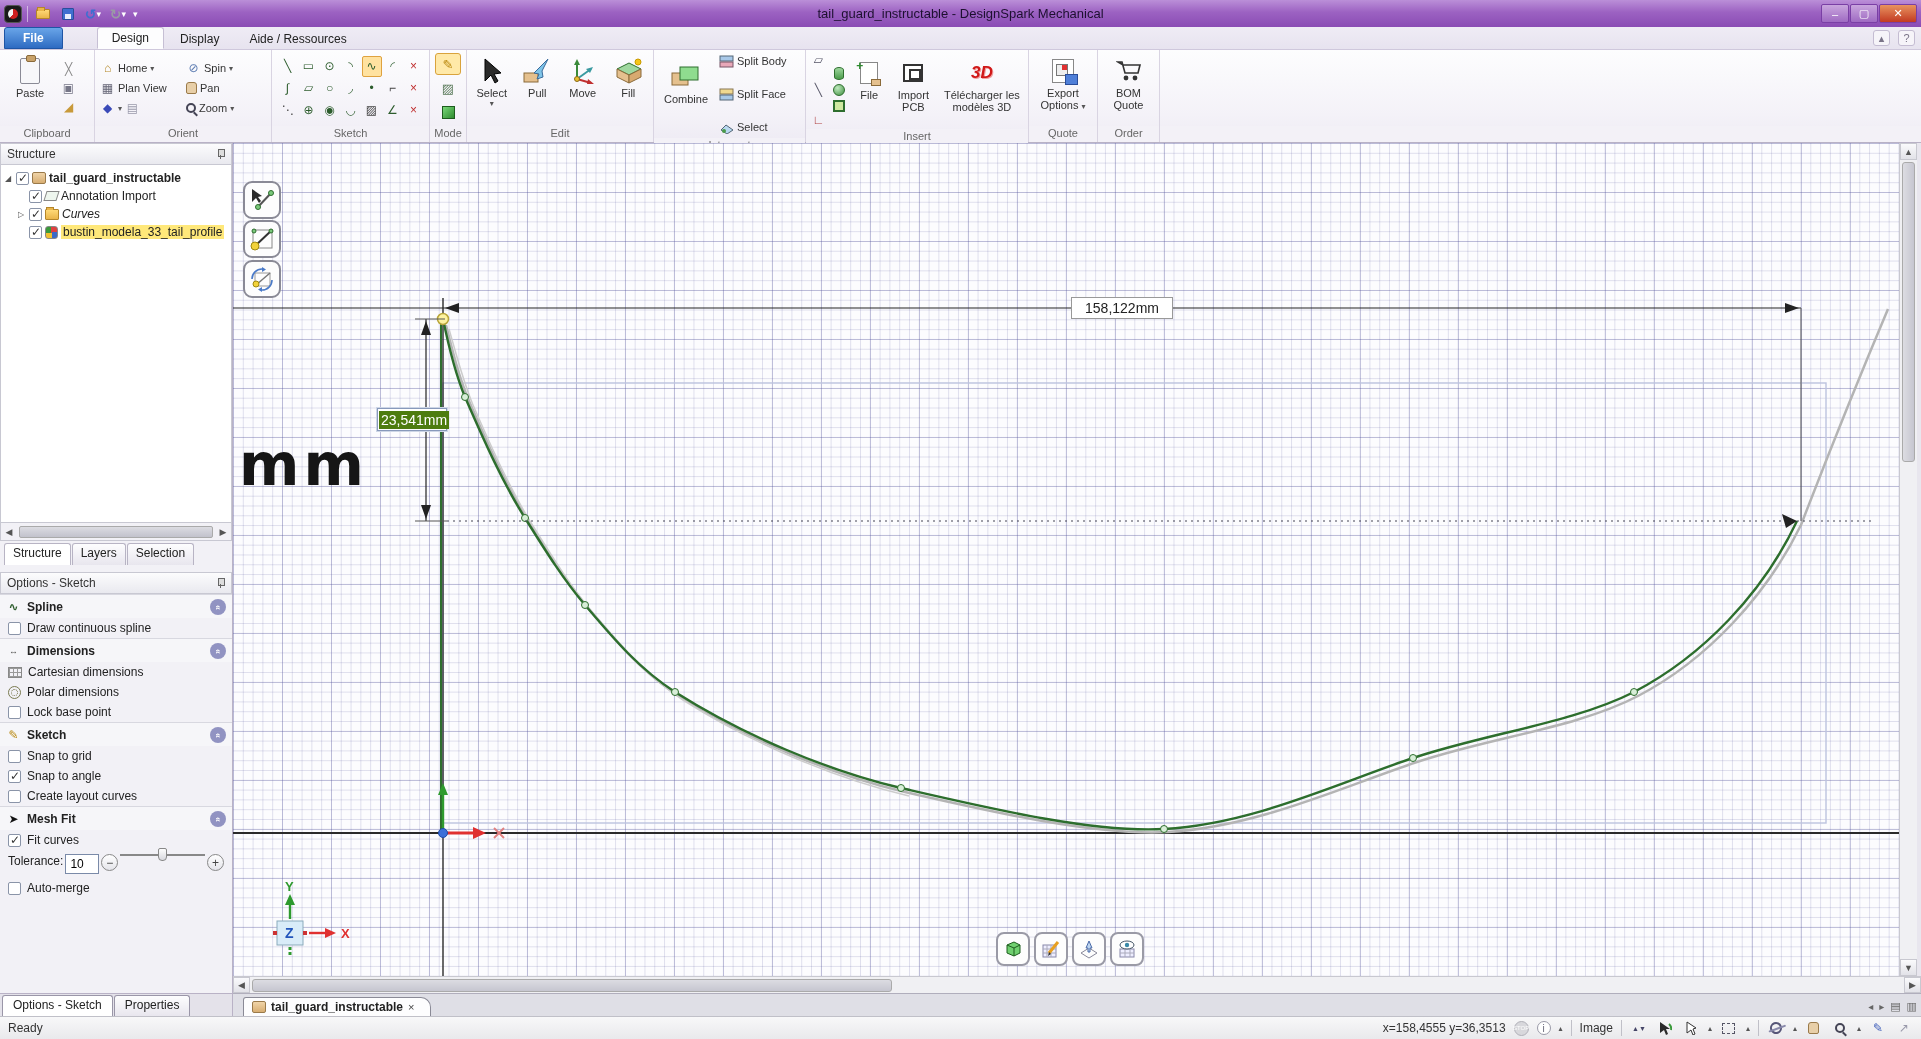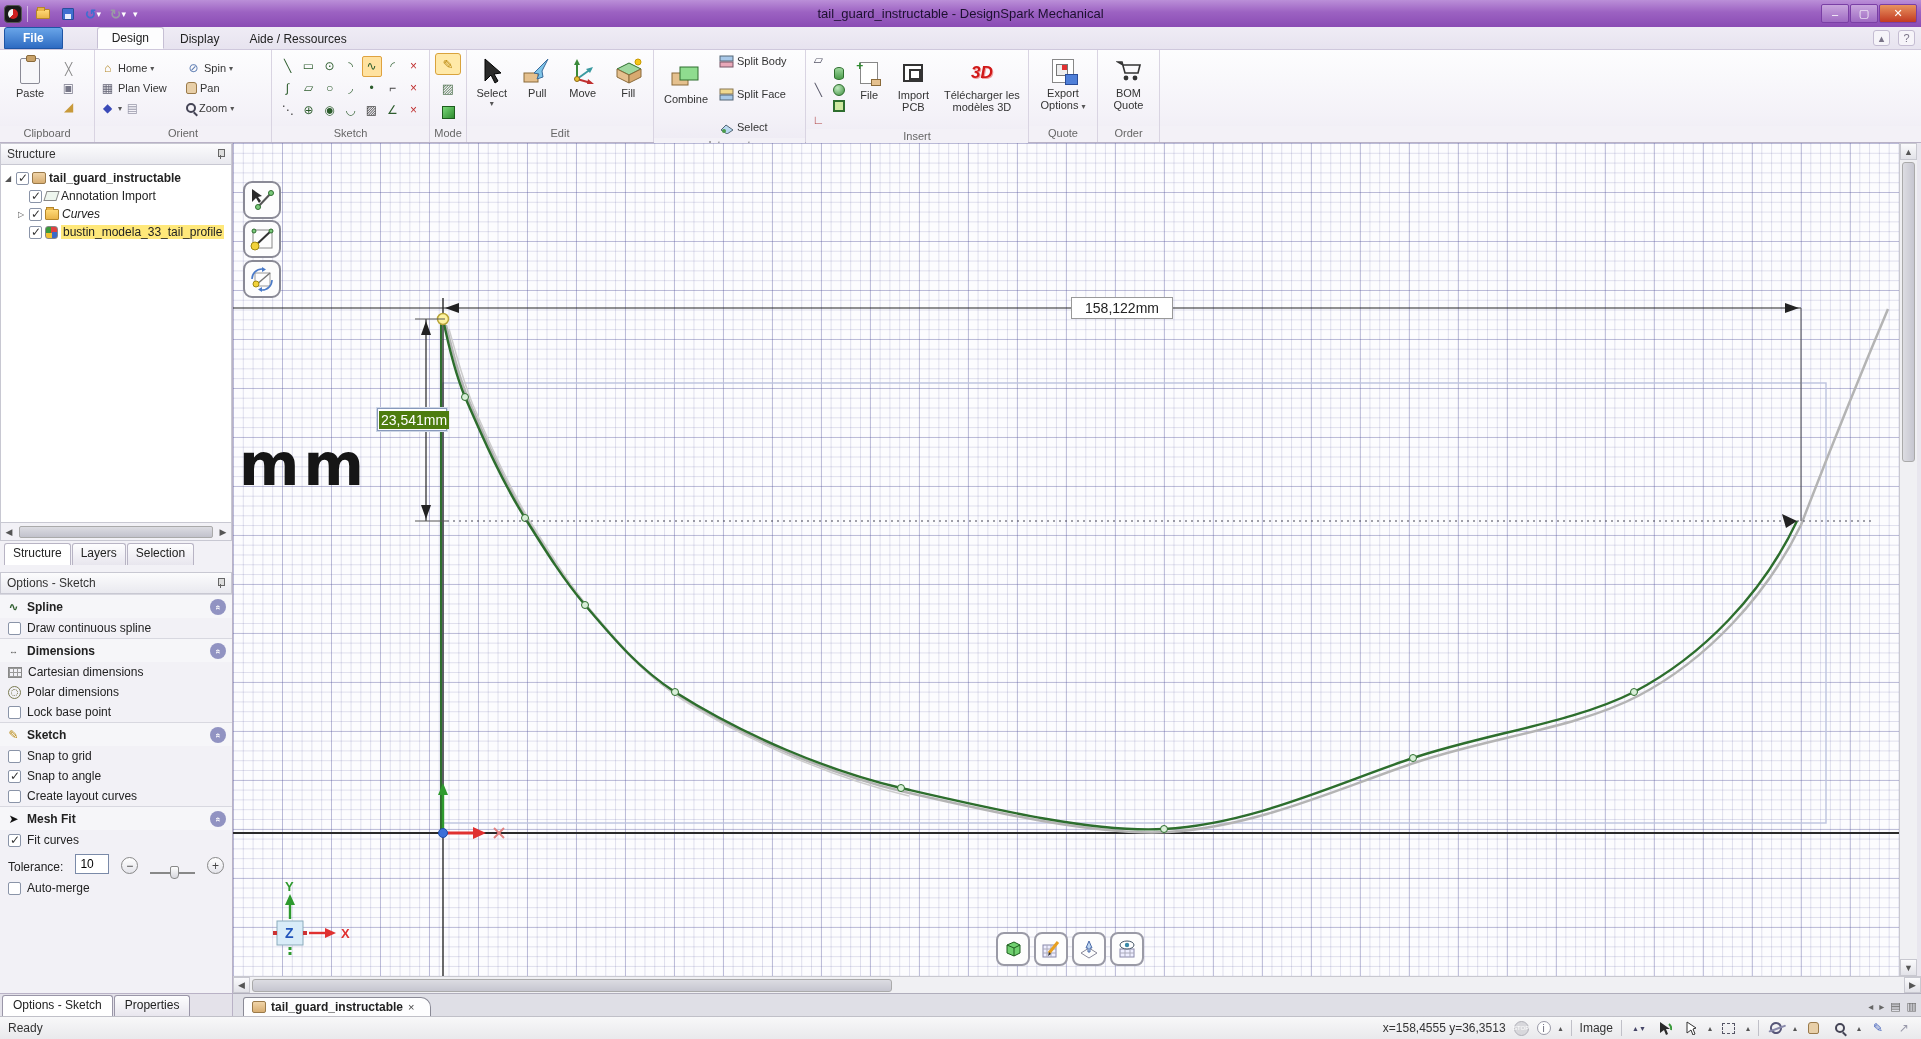--- a/index.html
+++ b/index.html
@@ -118,21 +118,21 @@
   .opanel { margin-top:7px; display:flex; flex-direction:column; flex:1; min-height:0;}
   .osec-h { height:24px; display:flex; align-items:center; gap:6px; padding:0 6px; background:#f6f6f9; border-top:1px solid #d8d8e0; font-weight:bold; font-size:12px;}
   .osec-h .chev { margin-left:auto; width:16px; height:16px; border-radius:50%; background:#9193c2; color:#fff; font-size:9px; display:flex; align-items:center; justify-content:center;}
   .chev span { transform:rotate(90deg); letter-spacing:-1px; display:block; }
   .oitem { display:flex; align-items:center; gap:6px; padding:3px 8px; font-size:12px; color:#222;}
   .oic { width:15px; height:13px; display:flex; align-items:center; justify-content:center; font-size:12px; color:#7a7a50;}
   .grid-ic { width:14px; height:11px; background:linear-gradient(#fff,#eee); border:1px solid #888;
     background-image:linear-gradient(#999 1px,transparent 1px),linear-gradient(90deg,#999 1px,transparent 1px); background-size:4px 4px;}
   .polar-ic { width:13px; height:13px; border:1px solid #7a7a50; border-radius:50%; position:relative;}
   .polar-ic::after{ content:""; position:absolute; inset:2px; border-radius:50%; border:1px dotted #7a7a50;}
-  .tol-row { display:flex; align-items:flex-end; gap:12px; padding:4px 8px; font-size:12px;}
+  .tol-row { display:flex; align-items:flex-start; gap:2px; padding:4px 8px; font-size:12px;}
   .tol-input { width:34px; height:20px; border:1px solid #7a8aa8; background:#fff; font-size:12px; padding:1px 4px; font-family:inherit;}
   .srnd { width:17px; height:17px; border-radius:50%; border:1px solid #888; background:linear-gradient(#fff,#e4e4ea); display:flex; align-items:center; justify-content:center; font-size:12px; color:#444;}
   .strack { flex:1; height:2px; background:#888; position:relative;}
   .sthumb { position:absolute; left:44%; top:-6px; width:9px; height:13px; background:linear-gradient(#fdfdfd,#d8d8de); border:1px solid #888; border-radius:2px 2px 4px 4px;}
   .lp-spacer { flex:1; }
   .btabs { height:23px; display:flex; gap:1px; padding:1px 2px 0; background:#e4e2ea; border-top:1px solid #b9b2c6;}
   .btab { padding:2px 10px; font-size:12px; border:1px solid #9a96a8; border-bottom:none; border-radius:3px 3px 0 0; background:linear-gradient(#fdfdfe,#e8e6ee);}
   .btab.active { background:#fff; }
 
   

